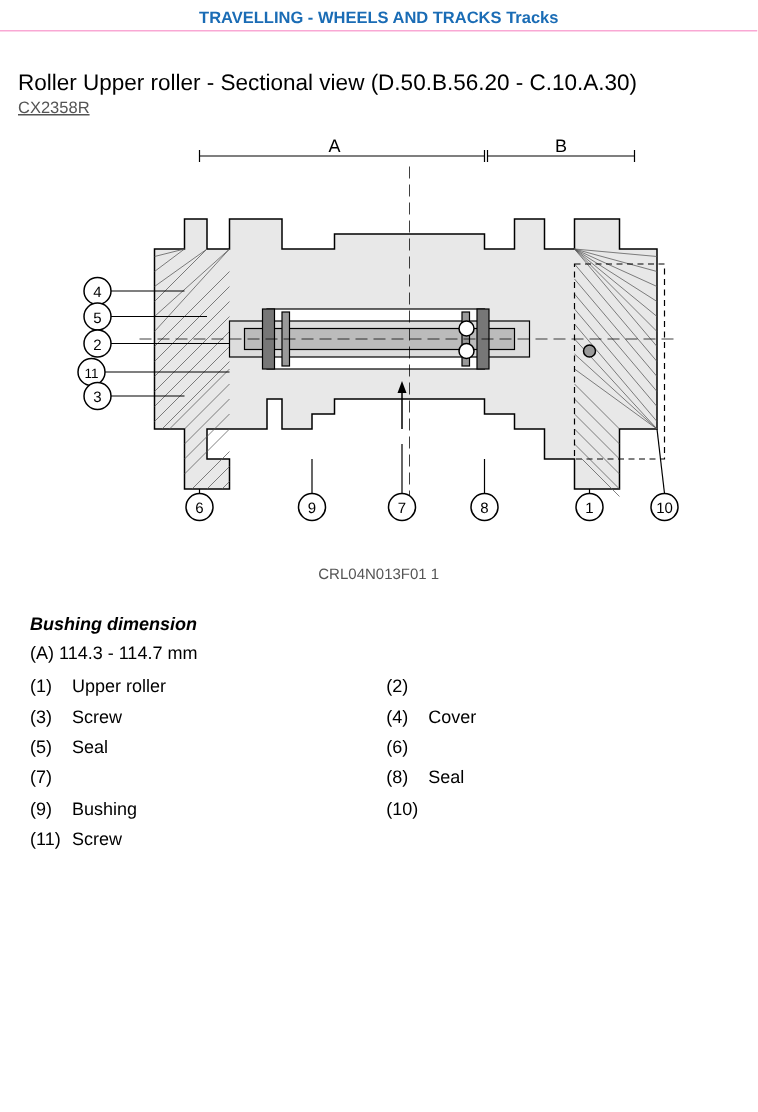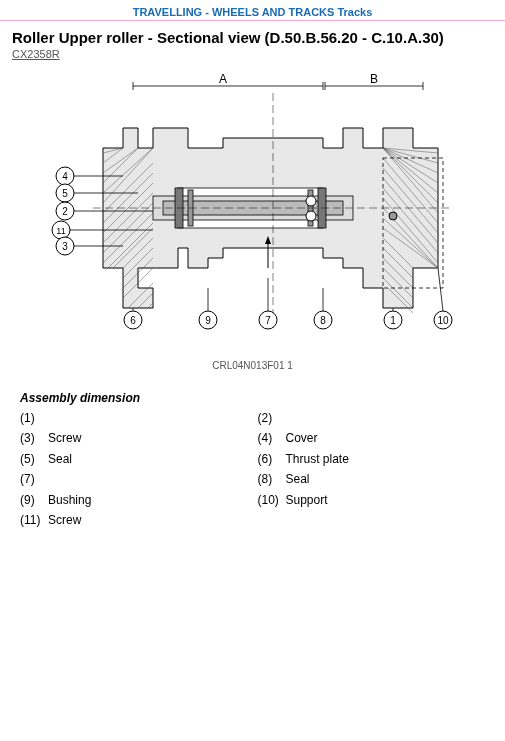--- a/index.html
+++ b/index.html
@@ -15,21 +15,22 @@
       text-align: center;
       padding: 6px 10px 2px;
       font-size: 11px;
       color: #1a6cb5;
       border-bottom: 1px solid #f9a8d4;
       font-weight: bold;
     }
     .page-title {
       padding: 8px 12px 2px;
       font-size: 15px;
-      font-weight: bold;
+      font-weight: normal;
+      margin-top: 18px;
     }
     .page-subtitle {
       padding: 0 12px 4px;
       font-size: 11px;
       color: #555;
       text-decoration: underline;
     }
     .diagram-container {
       display: flex;
       justify-content: center;
@@ -218,26 +219,28 @@
     <text x="420" y="256" text-anchor="middle" font-size="10" font-family="Arial">10</text>
     <line x1="420" y1="243" x2="415" y2="200" stroke="#000" stroke-width="0.8"></line>
 
   </svg>
 </div>
 
 <div class="diagram-caption">CRL04N013F01   1</div>
 
 <div class="content-area">
 
-  <div class="section-title">Assembly dimension</div>
+  <div class="section-title">Bushing dimension</div>
+  <div class="dim-line">(A) 114.3 - 114.7 mm</div>
 
   <div class="desc-grid">
     <div>
       <div class="desc-item">
         <span class="desc-num">(1)</span>
+        <span class="desc-text">Upper roller</span>
       </div>
       <div class="desc-item">
         <span class="desc-num">(3)</span>
         <span class="desc-text">Screw</span>
       </div>
       <div class="desc-item">
         <span class="desc-num">(5)</span>
         <span class="desc-text">Seal</span>
       </div>
       <div class="desc-item">
@@ -255,26 +258,24 @@
     <div>
       <div class="desc-item">
         <span class="desc-num">(2)</span>
       </div>
       <div class="desc-item">
         <span class="desc-num">(4)</span>
         <span class="desc-text">Cover</span>
       </div>
       <div class="desc-item">
         <span class="desc-num">(6)</span>
-        <span class="desc-text">Thrust plate</span>
       </div>
       <div class="desc-item">
         <span class="desc-num">(8)</span>
         <span class="desc-text">Seal</span>
       </div>
       <div class="desc-item">
         <span class="desc-num">(10)</span>
-        <span class="desc-text">Support</span>
       </div>
     </div>
   </div>
 
 </div>
 
 </body></html>

